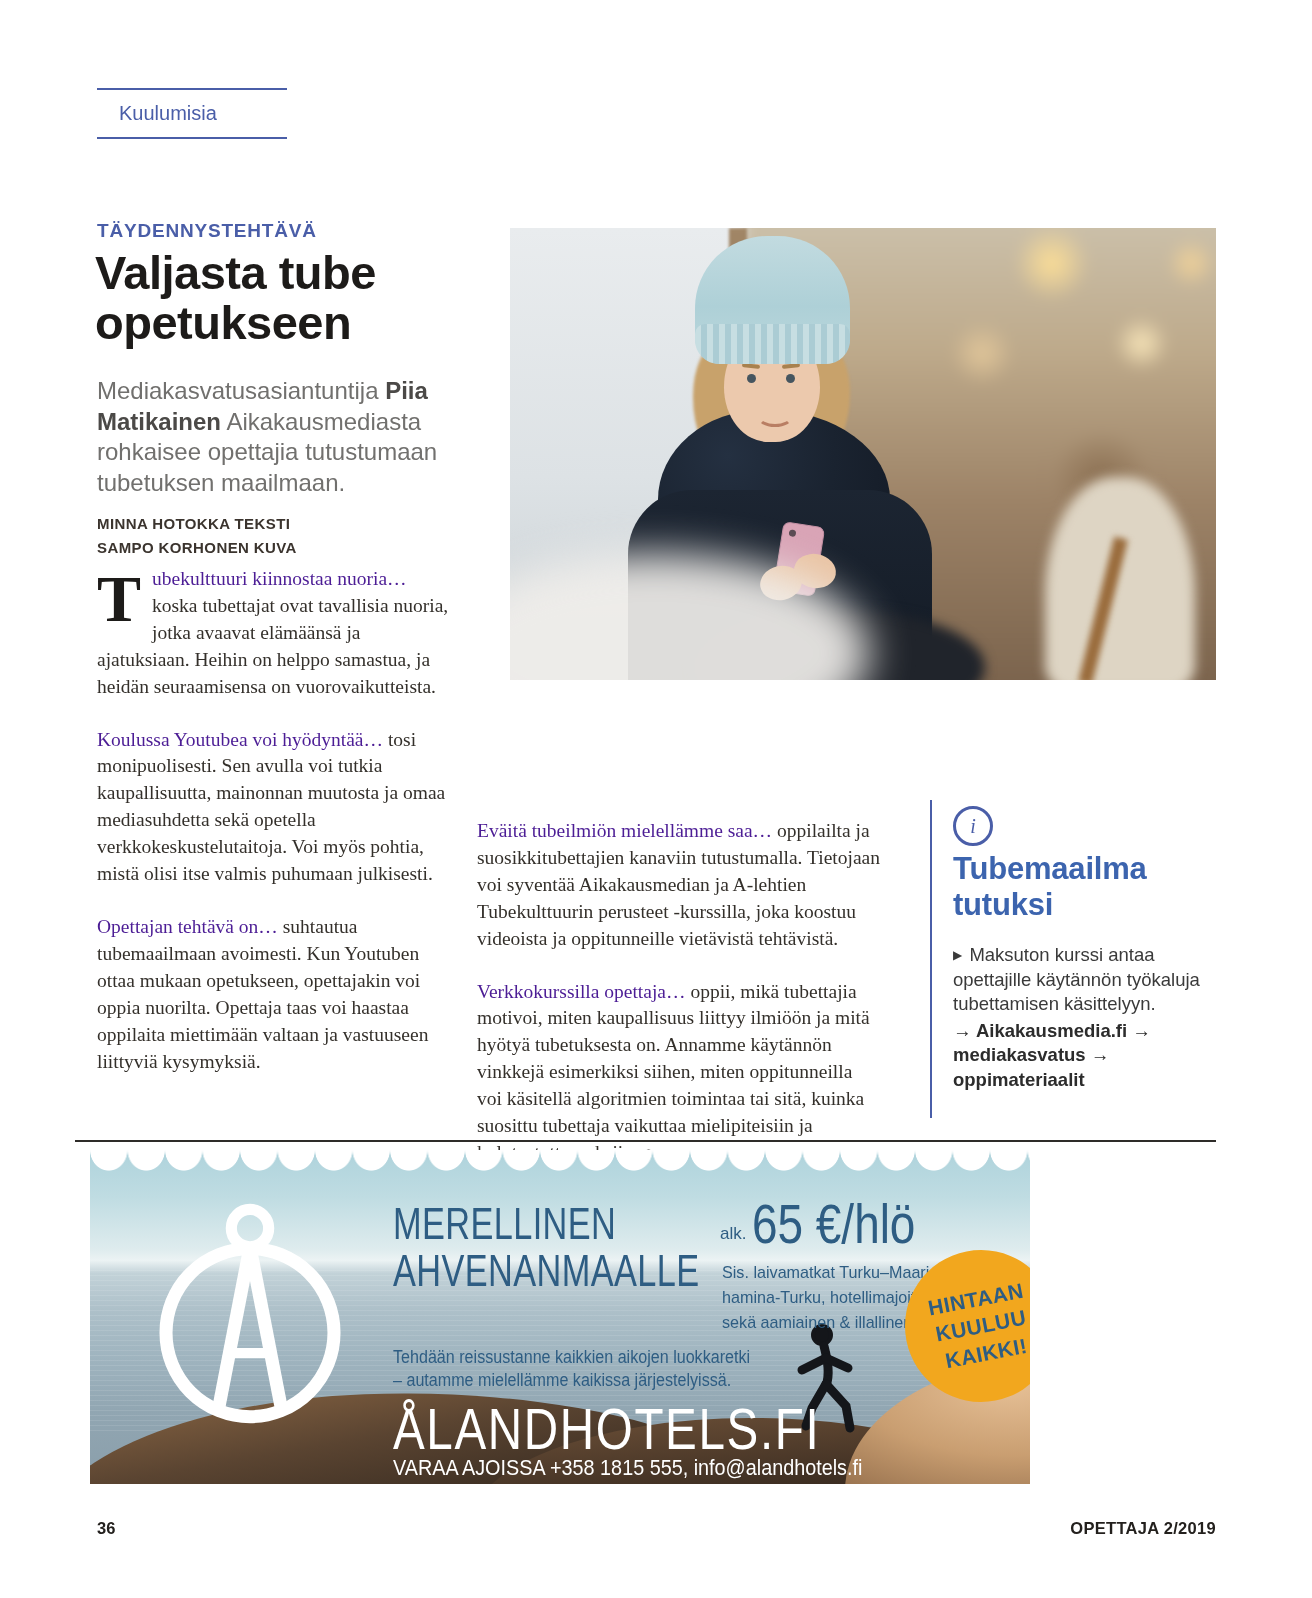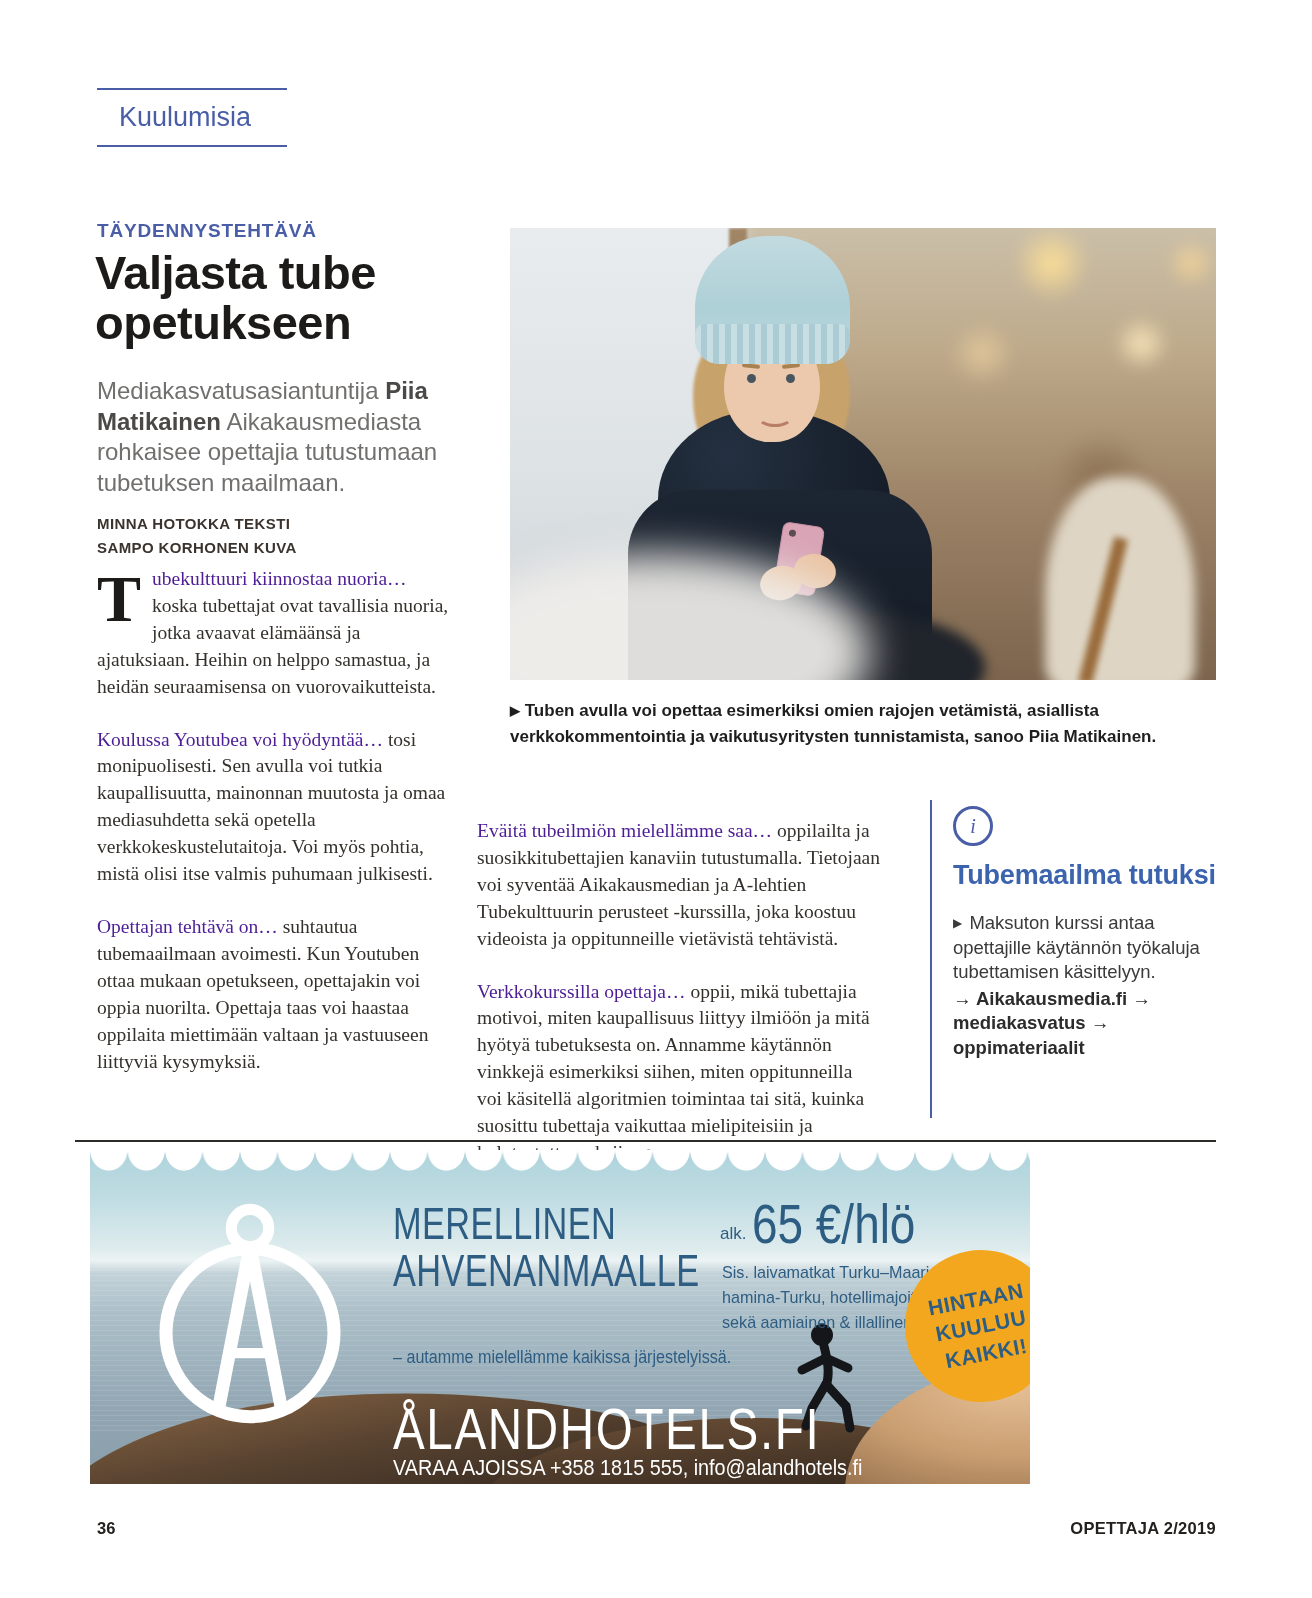--- a/index.html
+++ b/index.html
@@ -2,21 +2,21 @@
 <html><head>
 <meta charset="utf-8">
 <style>
   html,body{margin:0;padding:0;background:#ffffff;}
   .page{position:relative;width:1312px;height:1598px;background:#ffffff;overflow:hidden;
         font-family:"Liberation Sans",sans-serif;color:#2f2b27;}
 
   
   .kuulumisia{position:absolute;left:97px;top:88px;width:190px;}
   .kuulumisia .rule{height:0;border-top:2px solid #4a5ea8;}
-  .kuulumisia .label{padding:12px 0 12px 22px;font-size:27px;color:#4a5ea8;font-weight:400;}
+  .kuulumisia .label{padding:12px 0 12px 22px;font-size:20px;color:#4a5ea8;font-weight:400;}
 
   .kicker{position:absolute;left:97px;top:220px;font-size:19px;font-weight:700;
           letter-spacing:.8px;color:#4a5ea8;}
   .title{position:absolute;left:95px;top:248px;width:390px;margin:0;
          font-size:47px;line-height:1.07;font-weight:700;letter-spacing:-.5px;color:#1d1b19;}
   .lead{position:absolute;left:97px;top:376px;width:366px;margin:0;
         font-size:24px;line-height:1.28;color:#71706e;font-weight:400;}
   .lead b{color:#4b4947;font-weight:700;}
   .byline{position:absolute;left:97px;top:512px;font-size:15px;font-weight:700;
           letter-spacing:.4px;line-height:1.6;color:#3b342e;}
@@ -91,21 +91,21 @@
   .caption{position:absolute;left:510px;top:698px;width:700px;font-size:17px;font-weight:700;
            line-height:1.5;color:#1e1e1e;}
   .cap-marker{font-size:13px;position:relative;top:-1px;}
 
   
   .sidebar-line{position:absolute;left:930px;top:800px;width:2px;height:318px;background:#4a5ea8;}
   .sidebar{position:absolute;left:953px;top:806px;width:264px;}
   .info-icon{width:34px;height:34px;border:3px solid #4a5ea8;border-radius:50%;
              display:flex;align-items:center;justify-content:center;
              color:#4a5ea8;font-size:20px;font-weight:400;font-family:"Liberation Serif",serif;font-style:italic;}
-  .sb-title{margin:14px 0 20px 0;font-size:27px;font-weight:700;color:#3c64ae;letter-spacing:-.2px;}
+  .sb-title{margin:5px 0 20px 0;font-size:31px;font-weight:700;color:#3c64ae;letter-spacing:-.2px;}
   .sb-body{font-size:18.5px;line-height:1.33;color:#3a3a3a;}
   .sb-item{margin:0;}
   .sb-marker{font-size:12px;position:relative;top:-2px;margin-right:2px;}
   .sb-link{margin-top:2px;font-weight:700;color:#2c2c2c;}
 
   
   .ad-rule{position:absolute;left:75px;top:1140px;width:1141px;height:2px;background:#2e2c29;}
   .ad{position:absolute;left:90px;top:1150px;width:940px;height:334px;overflow:hidden;
       background:linear-gradient(180deg,#aed3dc 0%,#bfdce2 14%,#dfecee 30%,#ecf3f4 33%,
                  #c2d2d8 37%,#adc0c9 48%,#9fb4bf 62%,#91a6b2 78%,#8a9eaa 100%);}
@@ -208,21 +208,20 @@
     </div>
     <div class="phone">
       <div class="phone-cam"></div>
     </div>
     <div class="hand hand-l"></div>
     <div class="hand hand-r"></div>
     <div class="ph-bag"></div>
     <div class="ph-haze"></div>
   </div>
 
-  <div class="caption"><span class="cap-marker">▶</span> <span>Tuben avulla voi opettaa esimerkiksi omien rajojen vetämistä, asiallista verkkokommentointia ja vaikutusyritysten tunnistamista, sanoo Piia Matikainen.</span></div>
 
   <div class="col col2">
     <p><span class="p-lead">Eväitä tubeilmiön mielellämme saa…</span> <span>oppilailta ja suosikkitubettajien kanaviin tutustumalla. Tietojaan voi syventää Aikakausmedian ja A-lehtien Tubekulttuurin perusteet -kurssilla, joka koostuu videoista ja oppitunneille vietävistä tehtävistä.</span></p>
     <p><span class="p-lead">Verkkokurssilla opettaja…</span> <span>oppii, mikä tubettajia motivoi, miten kaupallisuus liittyy ilmiöön ja mitä hyötyä tubetuksesta on. Annamme käytännön vinkkejä esimerkiksi siihen, miten oppitunneilla voi käsitellä algoritmien toimintaa tai sitä, kuinka suosittu tubettaja vaikuttaa mielipiteisiin ja kulutustottumuksiin. ●</span></p>
   </div>
 
   <div class="sidebar-line"></div>
   <div class="sidebar">
     <div class="info-icon">i</div>
     <div class="sb-title">Tubemaailma tutuksi</div>
@@ -269,20 +268,21 @@
         <path d="M105 58 L138 228" stroke-width="14"></path>
         <path d="M83 172 L127 172" stroke-width="11"></path>
       </g>
     </svg>
 
     <div class="ad-headline ad-navy">
       <div><span class="condensed">MERELLINEN</span></div>
       <div><span class="condensed">AHVENANMAALLE</span></div>
     </div>
     <div class="ad-sub ad-navy">
+      <div><span class="condensed">Tehdään reissustanne kaikkien aikojen luokkaretki</span></div>
       <div><span class="condensed">– autamme mielellämme kaikissa järjestelyissä.</span></div>
     </div>
 
     <div class="ad-price-row ad-navy">
       <span class="ad-price-prefix">alk.</span>
       <span class="ad-price">65 €/hlö</span>
     </div>
     <div class="ad-details ad-navy">
       <div><span class="condensed">Sis. laivamatkat Turku–Maarian-</span></div>
       <div><span class="condensed">hamina-Turku, hotellimajoitus</span></div>

